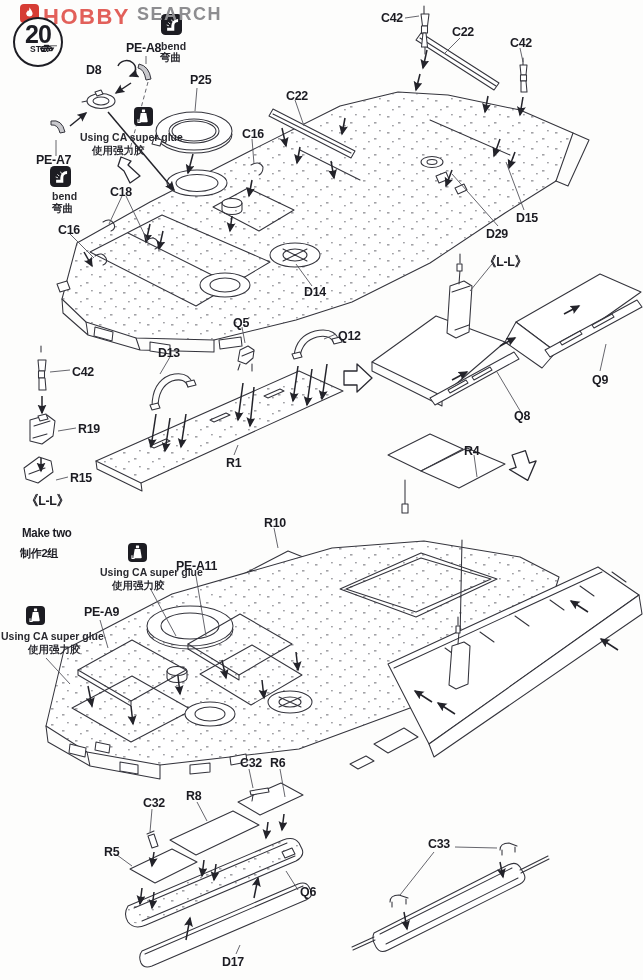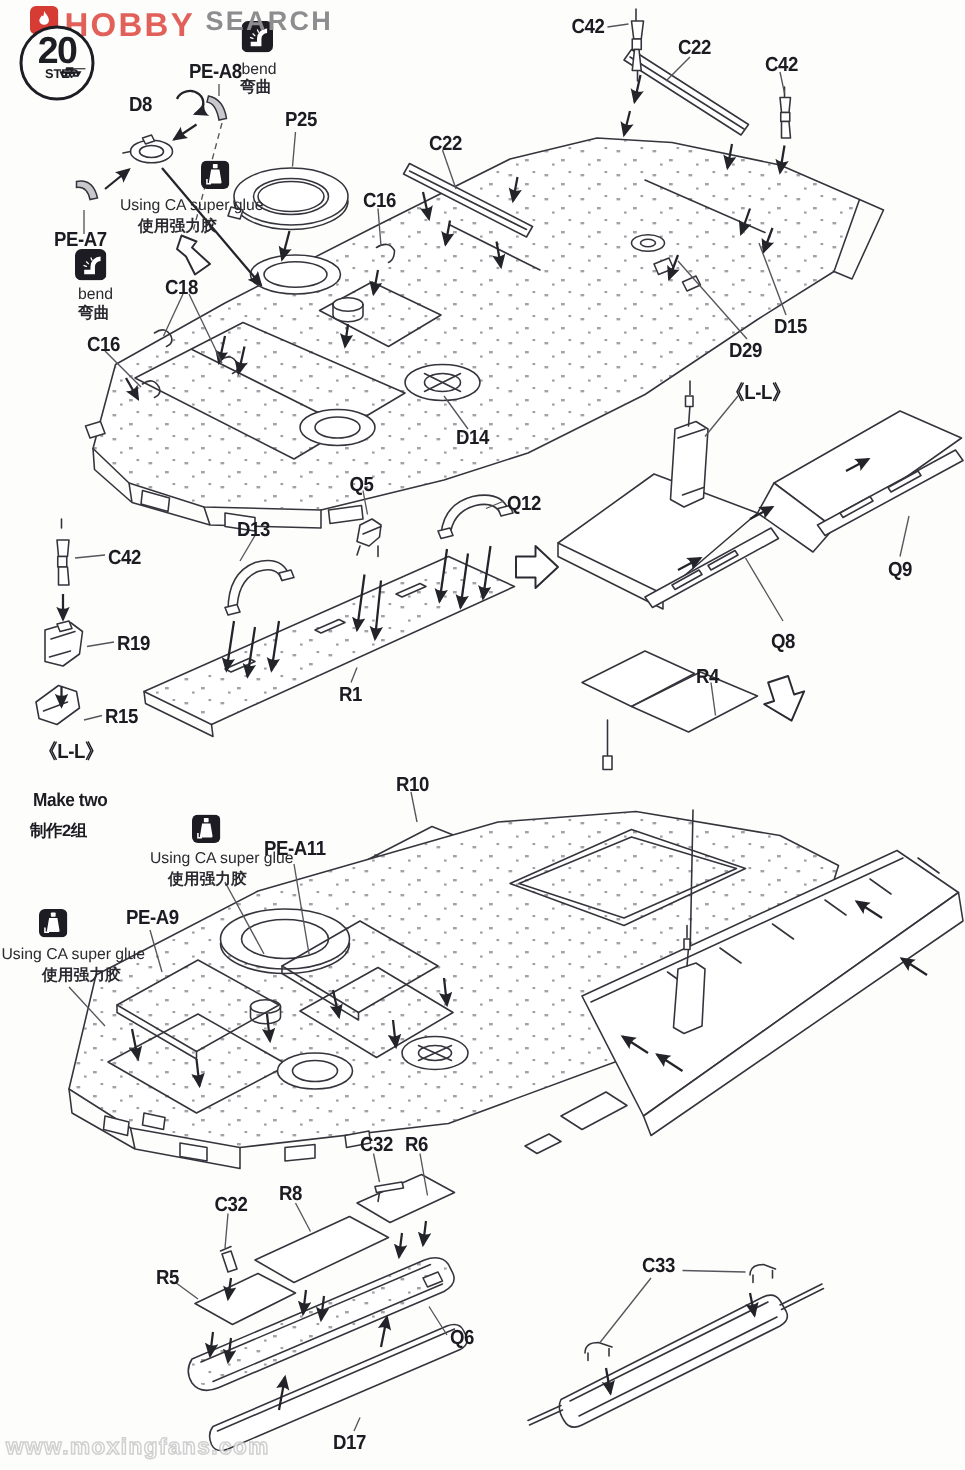--- a/index.html
+++ b/index.html
@@ -1,21 +1,21 @@
 <!DOCTYPE html>
 <html><head>
 <meta charset="utf-8">
 <style>
   html,body{margin:0;padding:0;background:#ffffff;}
   #sheet{position:relative;width:643px;height:980px;background:#fdfdfc;overflow:hidden;
          font-family:"Liberation Sans",sans-serif;}
   .lbl{position:absolute;font-weight:700;font-size:13.5px;letter-spacing:-0.3px;color:#1b1b22;
        transform:scaleX(.92);transform-origin:left top;white-space:nowrap;}
   .small-cn{font-size:11px;font-weight:700;transform:none;margin-top:36px;}
-  .note{position:absolute;font-size:10.5px;font-weight:400;color:#2a2a30;white-space:nowrap;}
+  .note{position:absolute;font-size:10.5px;font-weight:700;color:#2a2a30;white-space:nowrap;}
   .note-cn{font-weight:700;}
   .icon-box{position:absolute;width:21px;height:21px;}
   .brand{position:absolute;left:20px;top:4px;display:flex;align-items:flex-start;z-index:1;}
   .brand-hobby{font-size:22px;font-weight:800;color:#e2605a;letter-spacing:1.5px;margin-left:4px;}
   .brand-search{font-size:18px;font-weight:800;color:#8d8d90;letter-spacing:1.5px;margin-left:7px;}
   .badge{position:absolute;left:13px;top:17px;width:46px;height:46px;border:2.6px solid #1d1d24;
          border-radius:50%;background:#fdfdfc;z-index:2;}
   .badge-num{position:absolute;left:0;right:0;top:1px;text-align:center;font-size:25px;
              font-weight:800;letter-spacing:-1px;color:#1d1d24;}
   .badge-step{position:absolute;left:3px;top:25px;font-size:8.5px;font-weight:700;color:#1d1d24;padding-left:12px;}
@@ -415,21 +415,21 @@
 <div class="lbl" style="left:158px;top:345px">D13</div>
 <div class="lbl" style="left:226px;top:455px">R1</div>
 <div class="lbl" style="left:72px;top:364px">C42</div>
 <div class="lbl" style="left:78px;top:421px">R19</div>
 <div class="lbl" style="left:70px;top:470px">R15</div>
 <div class="lbl" style="left:26px;top:492px">《L-L》</div>
 <div class="lbl small-cn" style="left:20px;top:510px">制作2组</div>
 <div class="lbl" style="left:22px;top:526px;font-size:12.5px">Make two</div>
 <div class="lbl" style="left:484px;top:253px">《L-L》</div>
 <div class="lbl" style="left:592px;top:372px">Q9</div>
-<div class="lbl" style="left:514px;top:420px">Q8</div>
+<div class="lbl" style="left:514px;top:408px">Q8</div>
 <div class="lbl" style="left:464px;top:443px">R4</div>
 <div class="lbl" style="left:264px;top:515px">R10</div>
 <div class="lbl" style="left:176px;top:558px">PE-A11</div>
 <svg class="icon-box" style="left:128px;top:543px;width:19px;height:19px" viewBox="0 0 24 24">
       <use href="#sym-glue"></use>
     </svg>
 <div class="note" style="left:100px;top:566px">Using CA super glue</div>
 <div class="note note-cn" style="left:112px;top:579px">使用强力胶</div>
 <div class="lbl" style="left:84px;top:604px">PE-A9</div>
 <svg class="icon-box" style="left:26px;top:606px;width:19px;height:19px" viewBox="0 0 24 24">
@@ -439,15 +439,14 @@
 <div class="note note-cn" style="left:28px;top:643px">使用强力胶</div>
 <div class="lbl" style="left:240px;top:755px">C32</div>
 <div class="lbl" style="left:270px;top:755px">R6</div>
 <div class="lbl" style="left:186px;top:788px">R8</div>
 <div class="lbl" style="left:143px;top:795px">C32</div>
 <div class="lbl" style="left:104px;top:844px">R5</div>
 <div class="lbl" style="left:300px;top:884px">Q6</div>
 <div class="lbl" style="left:222px;top:954px">D17</div>
 <div class="lbl" style="left:428px;top:836px">C33</div>
 
-<div class="wm2">www.moxingfans.com</div>
 
 </div>
 
 </body></html>

